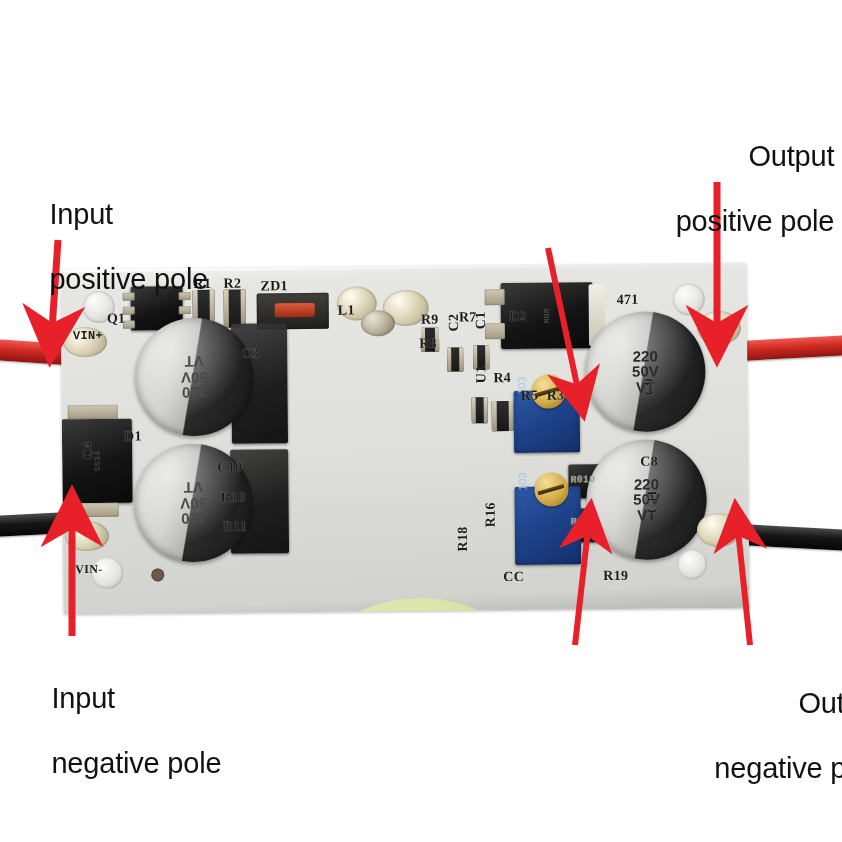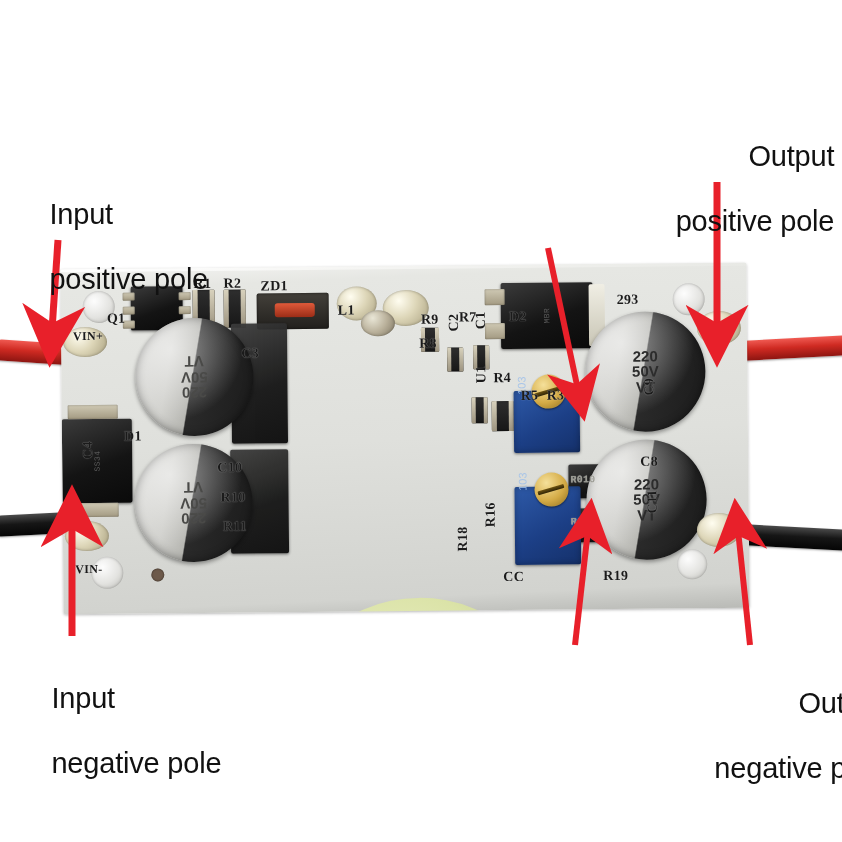--- a/index.html
+++ b/index.html
@@ -302,36 +302,36 @@
           </g>
         <circle cx="159" cy="170" r="64" fill="none" stroke="rgba(0,0,0,.35)" stroke-width="3"></circle>
       </svg>
     </div>
 
     <div id="silklayer">
         <div class="silk big" style="left: 46px; top: 42px;">Q1</div>
         <div class="silk big" style="left: 133px; top: 8px;">R1</div>
         <div class="silk big" style="left: 163px; top: 8px;">R2</div>
         <div class="silk big" style="left: 200px; top: 11px;">ZD1</div>
-        <div class="silk" style="left: 12px; top: 60px;">VIN+</div>
+        <div class="silk" style="left: 12px; top: 60px; font-family: Liberation Mono, monospace;">VIN+</div>
         <div class="silk big" style="left: 180px; top: 78px;">C3</div>
         <div class="silk big" style="left: 62px; top: 160px;">D1</div>
         <div class="silk" style="left: 12px; top: 277px; margin-top: 16px;">VIN-</div>
         <div class="silk big" style="left: 277px; top: 36px;">L1</div>
         <div class="silk big" style="left: 360px; top: 46px;">R9</div>
         <div class="silk big" style="left: 398px; top: 44px;">R7</div>
         <div class="silk big" style="left: 358px; top: 70px;">R8</div>
         <div class="silk big" style="left: 385px; top: 66px; transform: rotate(-90deg); transform-origin: 0px 0px;">C2</div>
         <div class="silk big" style="left: 412px; top: 64px; transform: rotate(-90deg); transform-origin: 0px 0px;">C1</div>
         <div class="silk big" style="left: 448px; top: 44px;">D2</div>
         <div class="silk big" style="left: 412px; top: 118px; transform: rotate(-90deg); transform-origin: 0px 0px;">U1</div>
         <div class="silk big" style="left: 432px; top: 105px;">R4</div>
         <div class="silk big" style="left: 459px; top: 123px;">R5</div>
         <div class="silk big" style="left: 485px; top: 123px; text-align: right;">R3</div>
-        <div class="silk big" style="left: 556px; top: 28px;">293</div>
+        <div class="silk big" style="left: 556px; top: 28px;">471</div>
         <div class="silk big" style="left: 155px; top: 192px;">C10</div>
         <div class="silk big" style="left: 158px; top: 222px;">R10</div>
         <div class="silk big" style="left: 160px; top: 251px;">R11</div>
         <div class="silk big" style="left: 420px; top: 262px; transform: rotate(-90deg); transform-origin: 0px 0px;">R16</div>
         <div class="silk big" style="left: 392px; top: 286px; transform: rotate(-90deg); transform-origin: 0px 0px;">R18</div>
         <div class="silk big" style="left: 440px; top: 304px;">CC</div>
         <div class="silk big" style="left: 540px; top: 304px;">R19</div>
         <div class="silk big" style="left: 578px; top: 190px;">C8</div>
         <div class="silk big" style="left: 580px; top: 132px; transform: rotate(-90deg); transform-origin: 0px 0px;">C9</div>
         <div class="silk big" style="left: 582px; top: 250px; transform: rotate(-90deg); transform-origin: 0px 0px;">C11</div>

